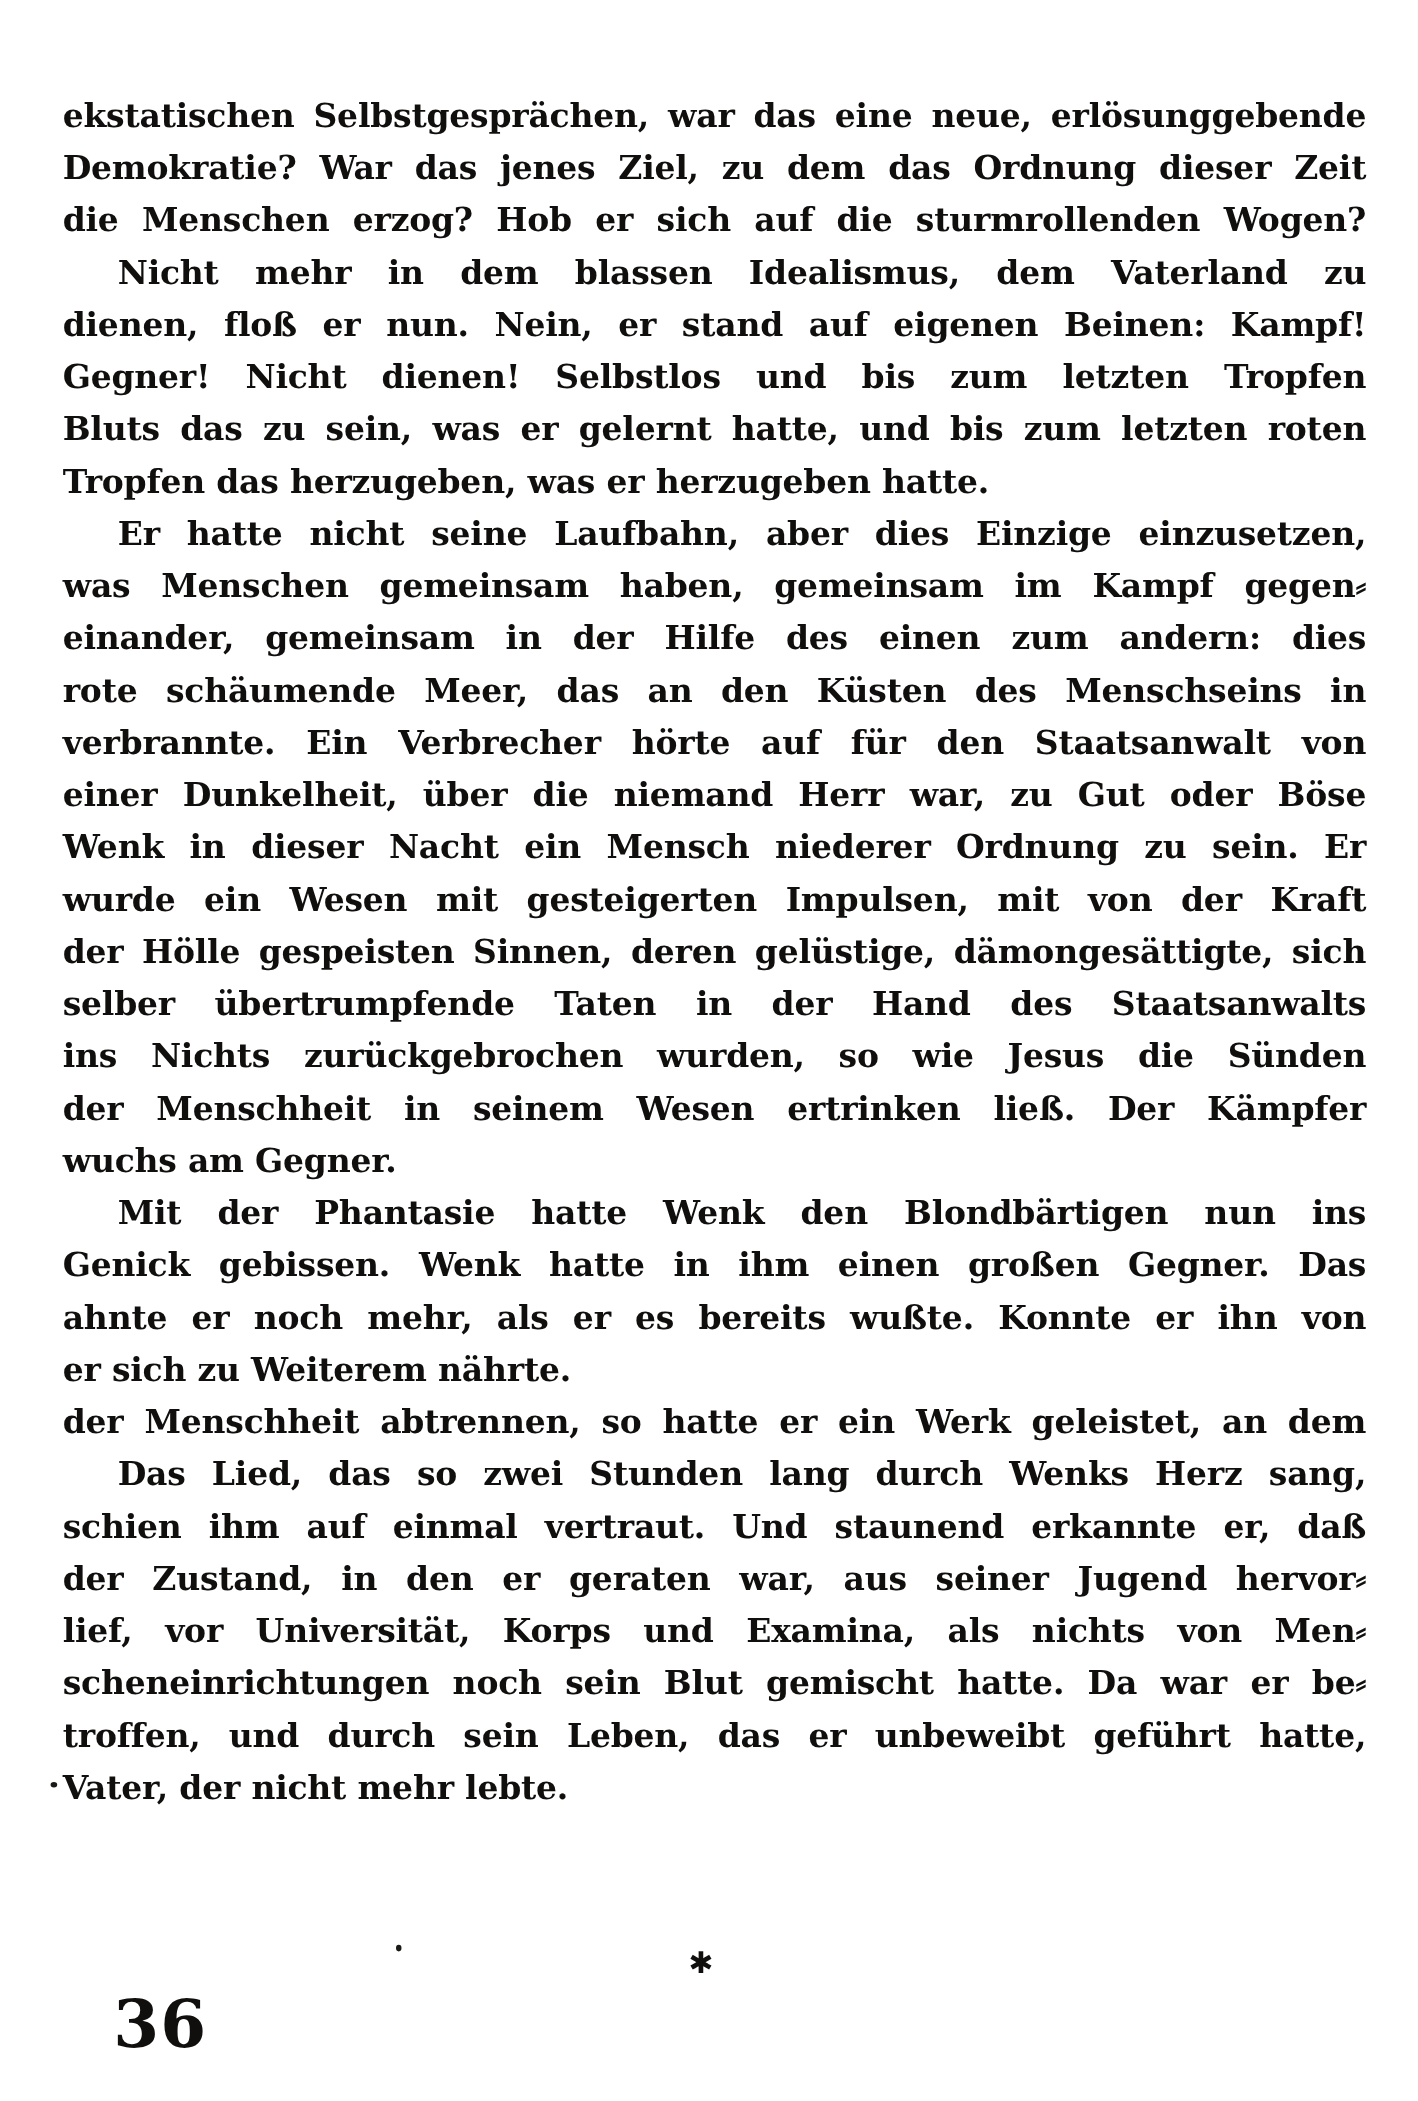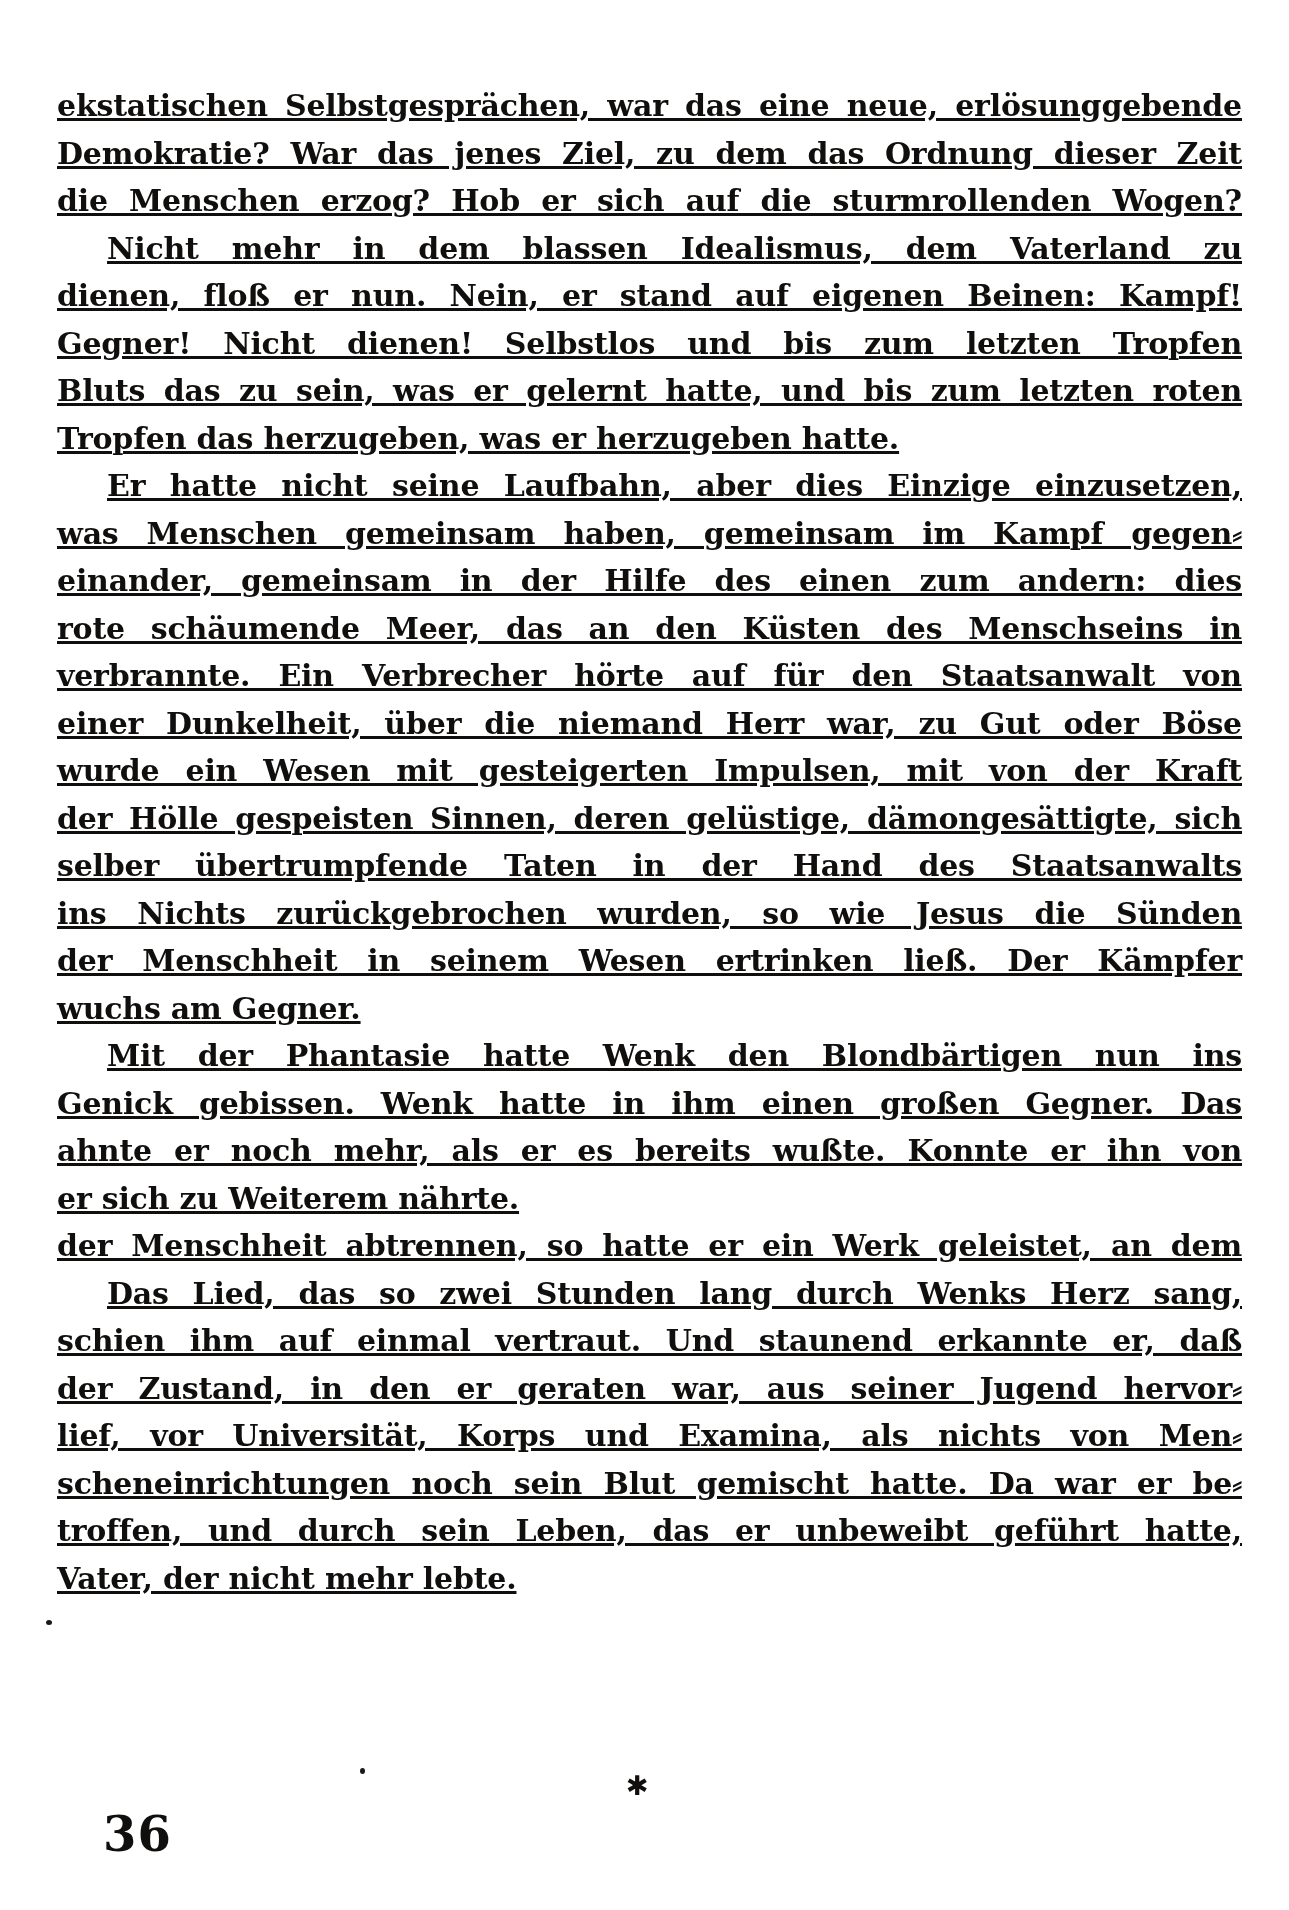--- a/index.html
+++ b/index.html
@@ -19,21 +19,20 @@
   }
   .page-text {
     position: absolute;
     top: 82px;
     left: 57px;
     width: 1185px;
     font-size: 30px;
     font-weight: 700;
     letter-spacing: -0.2px;
     line-height: 47.5px;
-    text-decoration: underline;
   }
   .paragraph { margin: 0; }
   .line {
     text-align: justify;
     text-align-last: justify;
     hyphens: none;
     min-height: 47.5px;
   }
   .line-last {
     text-align: left;
@@ -49,21 +48,21 @@
     font-family: "DejaVu Sans", "Liberation Sans", sans-serif;
     font-size: 27px;
     font-weight: 700;
     color: #100f0d;
   }
   .page-number {
     position: absolute;
     top: 1806px;
     left: 103px;
     font-family: "DejaVu Serif", "Liberation Serif", serif;
-    font-size: 48px;
+    font-size: 60px;
     font-weight: 700;
     letter-spacing: 1px;
     color: #100f0d;
   }
   .ink-speck {
     position: absolute;
     background: #1a1915;
     border-radius: 50%;
   }
   .speck-1 { top: 1620px; left: 46px;  width: 6px; height: 5px; }
@@ -87,20 +86,21 @@
         <div class="line">Bluts das zu sein, was er gelernt hatte, und bis zum letzten roten</div>
         <div class="line line-last">Tropfen das herzugeben, was er herzugeben hatte.</div>
       </div>
       <div class="paragraph">
         <div class="line line-indent">Er hatte nicht seine Laufbahn, aber dies Einzige einzusetzen,</div>
         <div class="line">was Menschen gemeinsam haben, gemeinsam im Kampf gegen⸗</div>
         <div class="line">einander, gemeinsam in der Hilfe des einen zum andern: dies</div>
         <div class="line">rote schäumende Meer, das an den Küsten des Menschseins in</div>
         <div class="line">verbrannte.  Ein Verbrecher hörte auf für den Staatsanwalt von</div>
         <div class="line">einer Dunkelheit, über die niemand Herr war, zu Gut oder Böse</div>
+        <div class="line">Wenk in dieser Nacht ein Mensch niederer Ordnung zu sein.  Er</div>
         <div class="line">wurde ein Wesen mit gesteigerten Impulsen, mit von der Kraft</div>
         <div class="line">der Hölle gespeisten Sinnen, deren gelüstige, dämongesättigte, sich</div>
         <div class="line">selber übertrumpfende Taten in der Hand des Staatsanwalts</div>
         <div class="line">ins Nichts zurückgebrochen wurden, so wie Jesus die Sünden</div>
         <div class="line">der Menschheit in seinem Wesen ertrinken ließ.  Der Kämpfer</div>
         <div class="line line-last">wuchs am Gegner.</div>
       </div>
       <div class="paragraph">
         <div class="line line-indent">Mit der Phantasie hatte Wenk den Blondbärtigen nun ins</div>
         <div class="line">Genick gebissen.  Wenk hatte in ihm einen großen Gegner.  Das</div>

